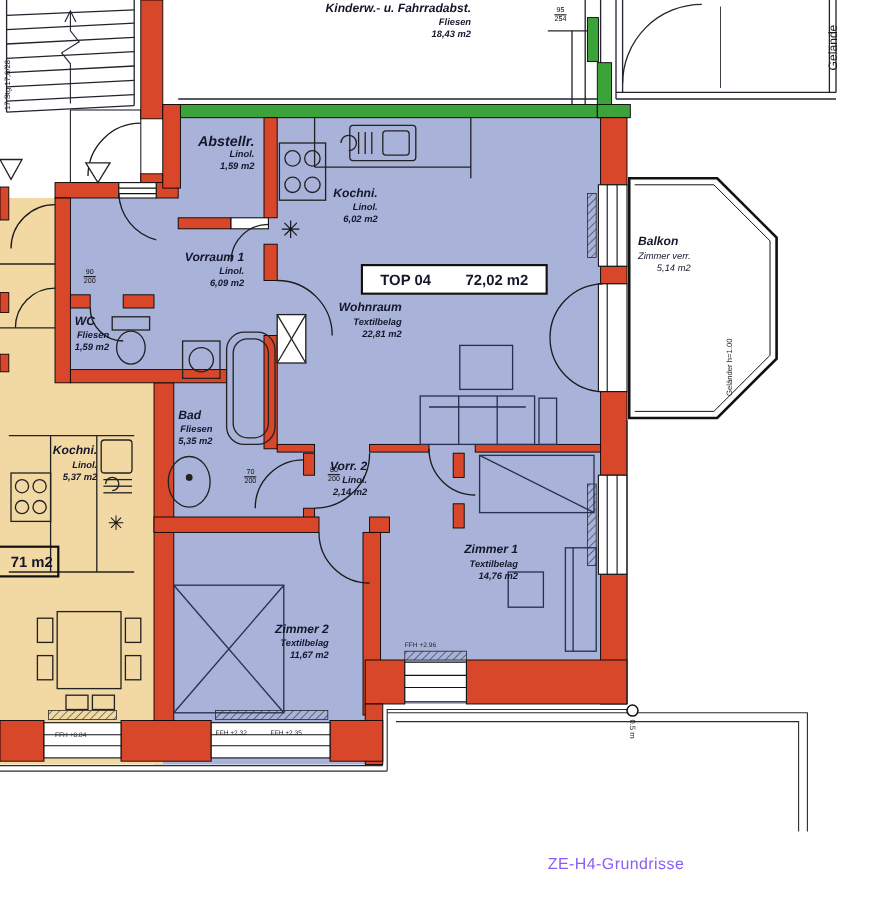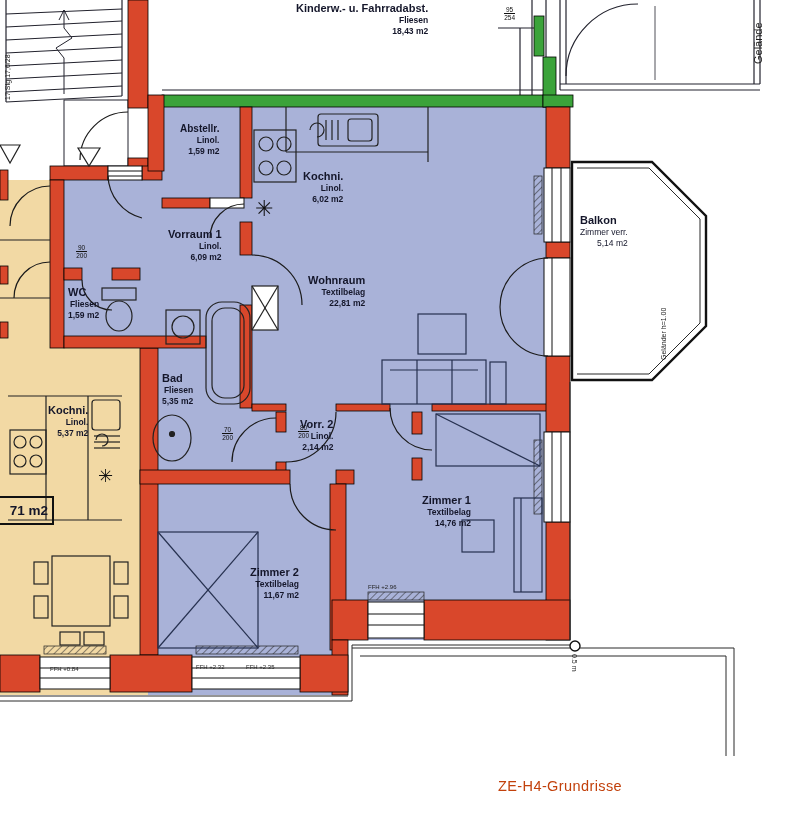--- a/index.html
+++ b/index.html
@@ -1,28 +1,28 @@
 <!DOCTYPE html>
 <html style="--wall: #d9472b; --unit-fill: #a9b2d8; --neighbor-fill: #f2d9a4; --exterior-wall: #3ba33a; --line: #1c1c28; --text: #14162a;"><head>
 <meta charset="utf-8">
 <style>
   html,body{margin:0;padding:0;background:#fff;}
   .canvas{position:relative;width:811px;height:818px;background:#fff;overflow:hidden;
           font-family:"Liberation Sans",sans-serif;color:var(--text,#14162a);}
   .canvas svg{position:absolute;left:0;top:0;}
-  .room-label{position:absolute;line-height:13px;white-space:nowrap;}
+  .room-label{position:absolute;line-height:13px;white-space:nowrap;font-style:italic;}
   .room-label .rname{font-size:11px;font-weight:bold;}
   .room-label .rsub{font-size:8.5px;font-weight:bold;line-height:11px;text-align:right;}
   .unit-box{position:absolute;left:328px;top:240px;width:166px;height:24px;border:2.5px solid #111;
             background:#fff;display:flex;align-items:center;justify-content:space-around;
             font-size:13.5px;font-weight:bold;}
   .neighbor-box{position:absolute;left:-14px;top:496px;width:60px;height:25px;border:2.5px solid #111;
             background:transparent;display:flex;align-items:center;justify-content:flex-end;
             padding-right:4px;font-size:13.5px;font-weight:bold;}
-  .drawing-title{position:absolute;left:498px;top:778px;font-size:14.5px;color:#c2410c;letter-spacing:.4px;}
+  .drawing-title{position:absolute;left:498px;top:778px;font-size:14.5px;color:#8b5cf6;letter-spacing:.4px;}
   .vtext{position:absolute;transform-origin:left top;font-size:7px;color:#222;white-space:nowrap;}
   .tiny{position:absolute;font-size:6px;color:#222;white-space:nowrap;}
   .dim{position:absolute;font-size:6.5px;line-height:7px;color:#111;text-align:center;}
   .dim .dtop{border-bottom:1px solid #111;padding:0 2px;}
   .site-label{position:absolute;left:752px;top:64px;transform:rotate(-90deg);transform-origin:left top;
               font-size:11px;color:#1c1c1c;}
 </style>
 </head>
 <body>
 
@@ -312,31 +312,35 @@
   </g>
 </svg>
 
 <div class="room-label" style="left:296px;top:2px">
   <div class="rname">Kinderw.- u. Fahrradabst.</div>
   <div class="rsub">Fliesen</div>
   <div class="rsub">18,43 m2</div>
 </div>
 
 <div class="room-label" style="left:180px;top:122px">
-  <div class="rname" style="font-size:10px">Abstellr.</div>
+  <div class="rname" style="font-size:13px">Abstellr.</div>
   <div class="rsub">Linol.</div>
   <div class="rsub">1,59 m2</div>
 </div>
 
 <div class="room-label" style="left:303px;top:170px">
   <div class="rname">Kochni.</div>
   <div class="rsub">Linol.</div>
   <div class="rsub">6,02 m2</div>
 </div>
 
+<div class="unit-box">
+  <span>TOP 04</span>
+  <span>72,02 m2</span>
+</div>
 
 <div class="room-label" style="left:308px;top:274px">
   <div class="rname">Wohnraum</div>
   <div class="rsub">Textilbelag</div>
   <div class="rsub">22,81 m2</div>
 </div>
 
 <div class="room-label" style="left:168px;top:228px">
   <div class="rname">Vorraum 1</div>
   <div class="rsub">Linol.</div>

